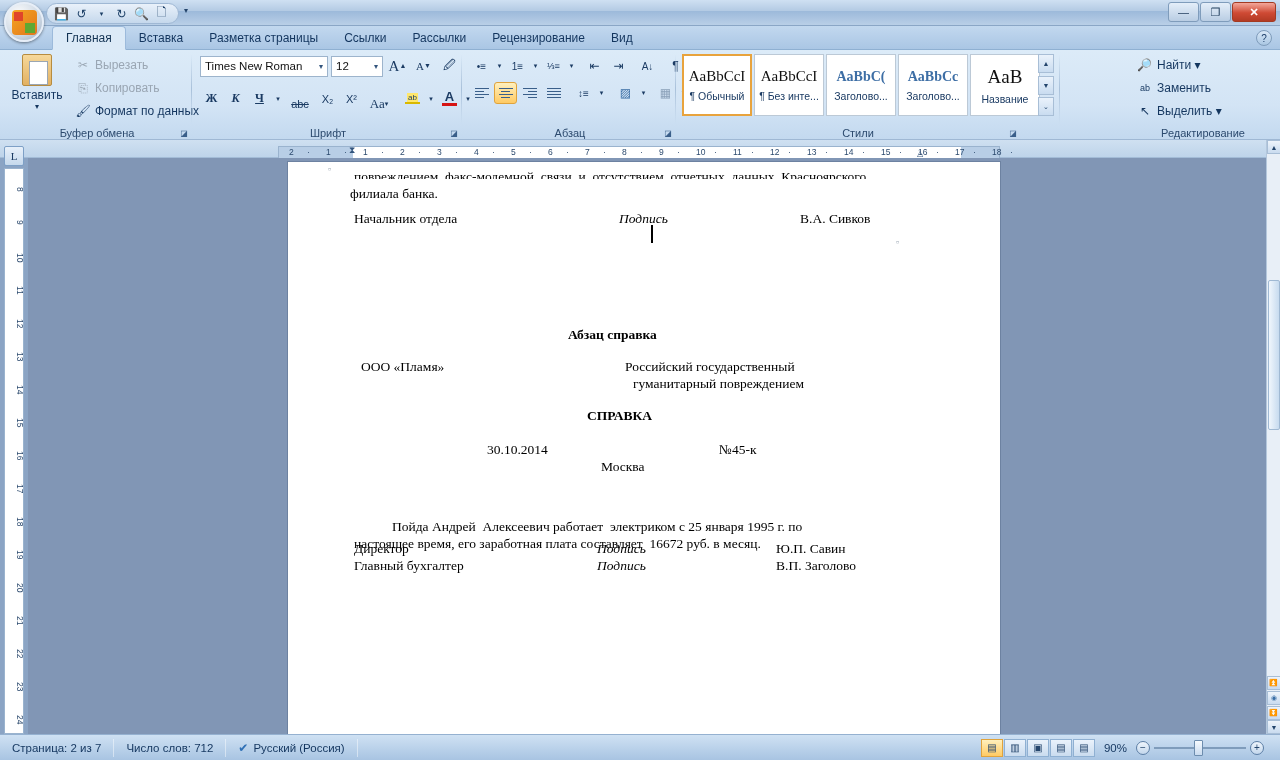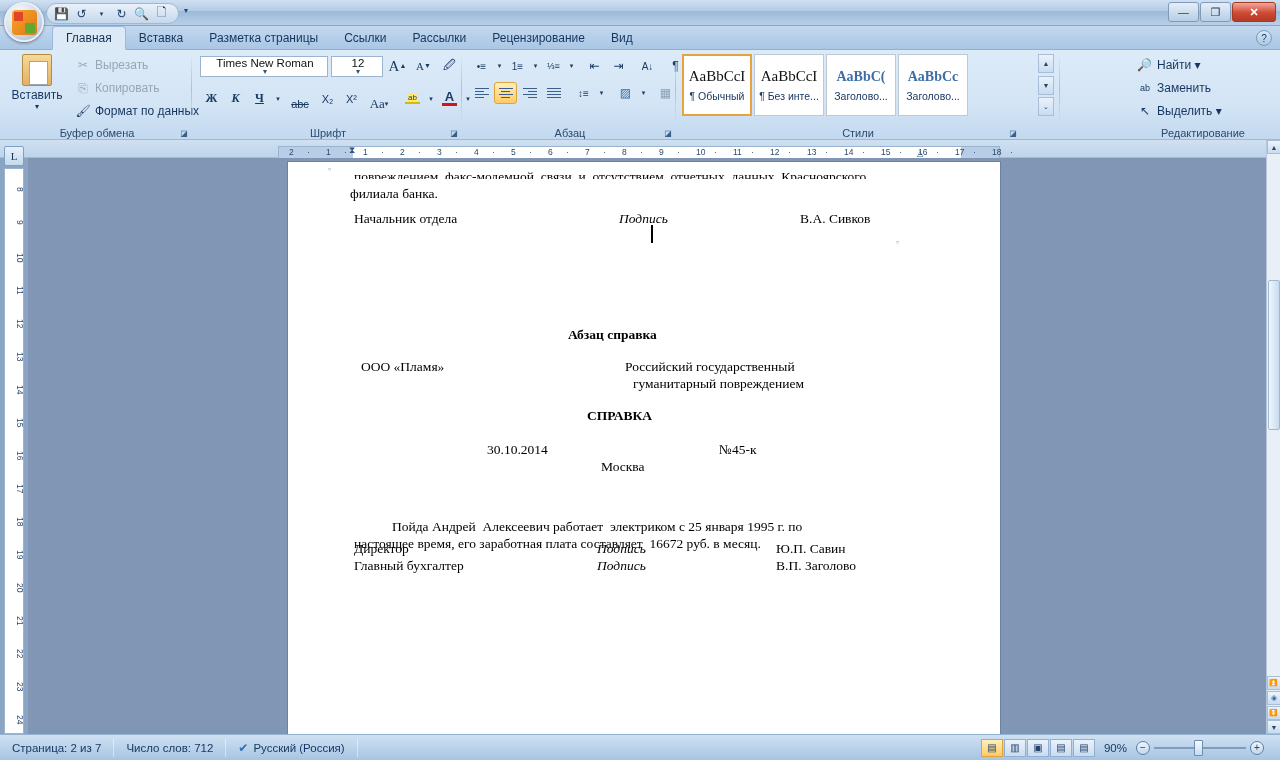--- a/index.html
+++ b/index.html
@@ -83,21 +83,21 @@
   .pastebig .big::after{content:"";position:absolute;left:6px;top:6px;width:17px;height:22px;background:#fff;border:1px solid #9aa6b3;}
   .pastebig .lbl { font-size:12px; color:#14365f; margin-top:2px; }
   .pastebig .arr { font-size:8px; color:#14365f; }
   .clipitems { position:absolute; left:68px; top:5px; display:flex; flex-direction:column; gap:3px; }
 
   
   .g-font { left:194px; width:268px; }
   .fontrow1 { position:absolute; left:6px; top:5px; display:flex; align-items:center; gap:3px; }
   .fontrow2 { position:absolute; left:6px; top:32px; display:flex; align-items:center; gap:1px; }
   .combo { height:21px; background:#fff; border:1px solid #9db4cc; display:flex; align-items:center;
-    padding:0 2px 0 4px; font-size:11.5px; color:#111;flex-direction:column; }
+    padding:0 2px 0 4px; font-size:11.5px; color:#111; }
   .combo .cv{flex:1; overflow:hidden; white-space:nowrap;}
   .combo .ca{font-size:8px;color:#33557d;padding:0 2px;}
   .sbtn { width:23px;height:22px;border:1px solid transparent;border-radius:3px;
     display:flex;align-items:center;justify-content:center; font-size:12px; color:#1b3b63; cursor:default;}
   .sbtn.wide{width:30px;margin-top:11px;}
   .sbtn.serif{font-family:"Liberation Serif",serif;}
 
   
   .g-par { left:464px; width:212px; }
   .parrow1 { position:absolute; left:6px; top:5px; display:flex; align-items:center; gap:1px; }
@@ -387,20 +387,24 @@
           <div class="pv">AaBbCcI</div>
           <div class="nm">¶ Без инте...</div>
         </div>
         <div class="stybox">
           <div class="pv b">AaBbC(</div>
           <div class="nm">Заголово...</div>
         </div>
         <div class="stybox">
           <div class="pv b">AaBbCc</div>
           <div class="nm">Заголово...</div>
+        </div>
+        <div class="stybox">
+          <div class="pv h">AaB</div>
+          <div class="nm">Название</div>
         </div>
       </div>
       <div class="styscroll">
         <div>▲</div>
         <div>▼</div>
         <div>⌄</div>
       </div>
 
       <div class="gname" style="width:360px">Стили</div>
       <div class="dlgl" style="right:42px">◪</div>

